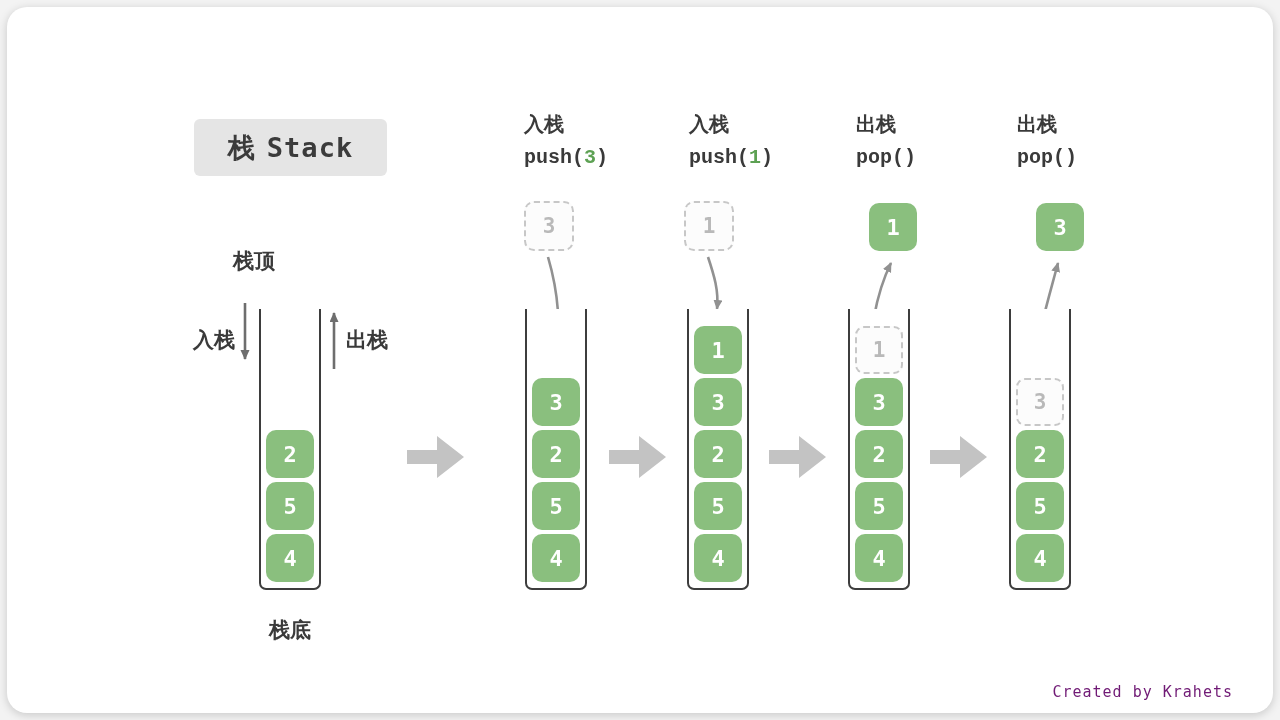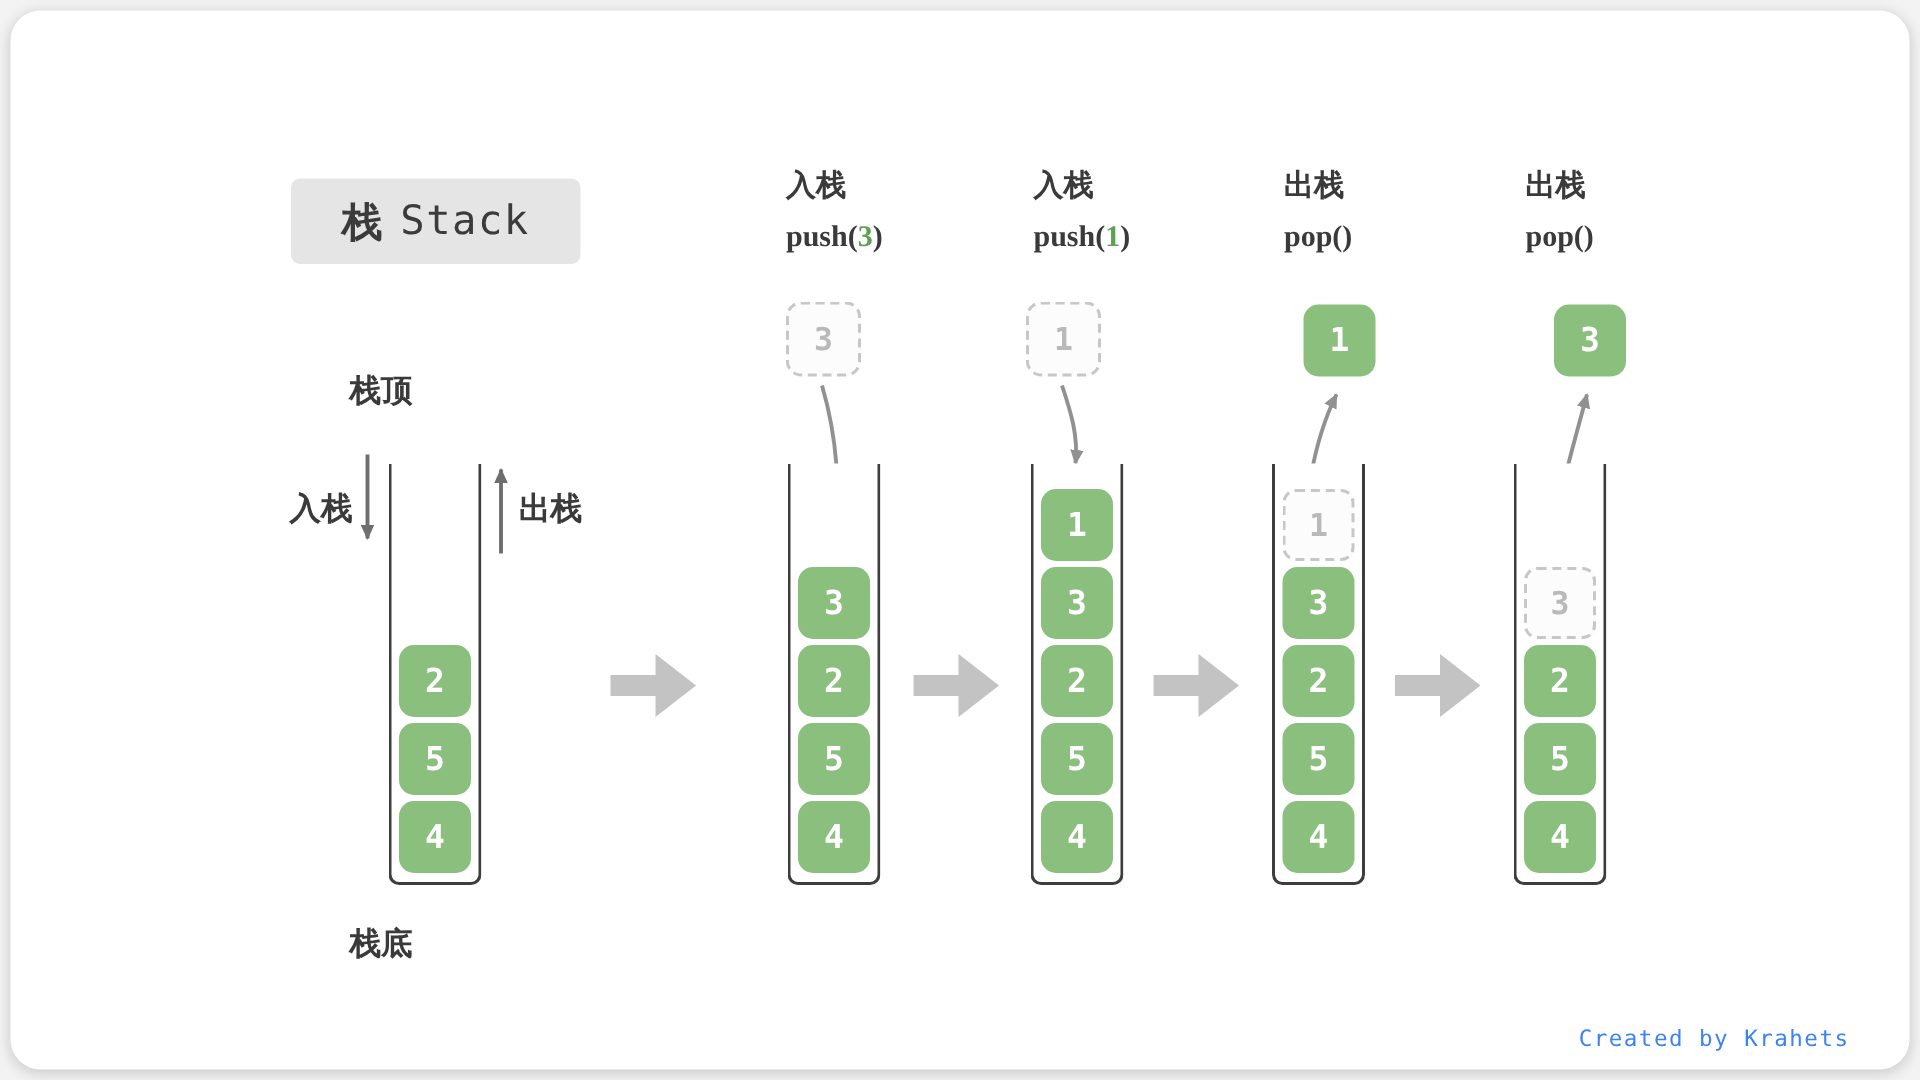--- a/index.html
+++ b/index.html
@@ -13,30 +13,30 @@
     box-shadow:0 2px 10px rgba(0,0,0,0.18);
   }
   
   .title-box{
     position:absolute;left:187px;top:112px;width:193px;height:57px;
     background:#e5e5e5;border-radius:6px;
     display:flex;align-items:center;justify-content:center;gap:12px;
     color:#3b3b3b;
   }
   .title-zh{font-size:27px;font-weight:700;}
-  .title-en{font-family:"DejaVu Sans Mono",monospace;font-size:27px;font-weight:400;letter-spacing:1px;}
+  .title-en{font-family:"DejaVu Sans Mono",monospace;font-size:27px;font-weight:700;letter-spacing:1px;}
   
   .zh-label{
     position:absolute;font-size:21px;font-weight:700;color:#3a3a3a;line-height:1;
   }
   
   .op{position:absolute;width:150px;color:#3a3a3a;}
   .op .op-zh{font-size:20px;font-weight:600;line-height:1;}
   .op .op-code{
-    margin-top:14px;font-family:Liberation Serif, serif;
+    margin-top:14px;font-family:Liberation Mono, monospace;
     font-size:20px;font-weight:600;line-height:1;white-space:pre;
   }
   .op .op-arg{color:#5da153;font-weight:700;}
   
   .well{
     position:absolute;top:302px;width:62px;height:281px;box-sizing:border-box;
     border:2px solid #3d3d3d;border-top:none;
     border-radius:0 0 7px 7px;background:#ffffff;
   }
   
@@ -52,36 +52,36 @@
     color:#b9b9b9;display:flex;align-items:center;justify-content:center;
     font-family:"DejaVu Sans Mono",monospace;font-size:21px;font-weight:600;
   }
   .ghost.float{width:50px;height:50px;border-radius:10px;}
   
   #arrows{position:absolute;left:0;top:0;width:1280px;height:720px;pointer-events:none;}
   
   .watermark{
     position:absolute;top:676px;right:40px;
     font-family:"DejaVu Sans Mono",monospace;font-size:15px;
-    color:#3b82f6;letter-spacing:1px;
+    color:#701a75;letter-spacing:1px;
   }
 </style>
 </head>
 <body>
 
 <div id="canvas">
   <div id="card">
 
     <div class="title-box">
       <span class="title-zh">栈</span>
       <span class="title-en">Stack</span>
     </div>
 
     <div class="zh-label" style="left:226px;top:243px;width:114px;text-align:left;">栈顶</div>
-    <div class="zh-label" style="left:226px;top:612px;width:114px;text-align:left;">栈底</div>
+    <div class="zh-label" style="left:226px;top:612px;width:114px;text-align:center;">栈底</div>
     <div class="zh-label" style="left:140px;top:322px;width:88px;text-align:right;">入栈</div>
     <div class="zh-label" style="left:339px;top:322px;width:88px;text-align:left;">出栈</div>
 
     <div class="op" style="left:517px;top:107px;">
       <div class="op-zh">入栈</div>
       <div class="op-code"><span>push(</span><span class="op-arg">3</span><span>)</span></div>
     </div>
     <div class="op" style="left:682px;top:107px;">
       <div class="op-zh">入栈</div>
       <div class="op-code"><span>push(</span><span class="op-arg">1</span><span>)</span></div>

